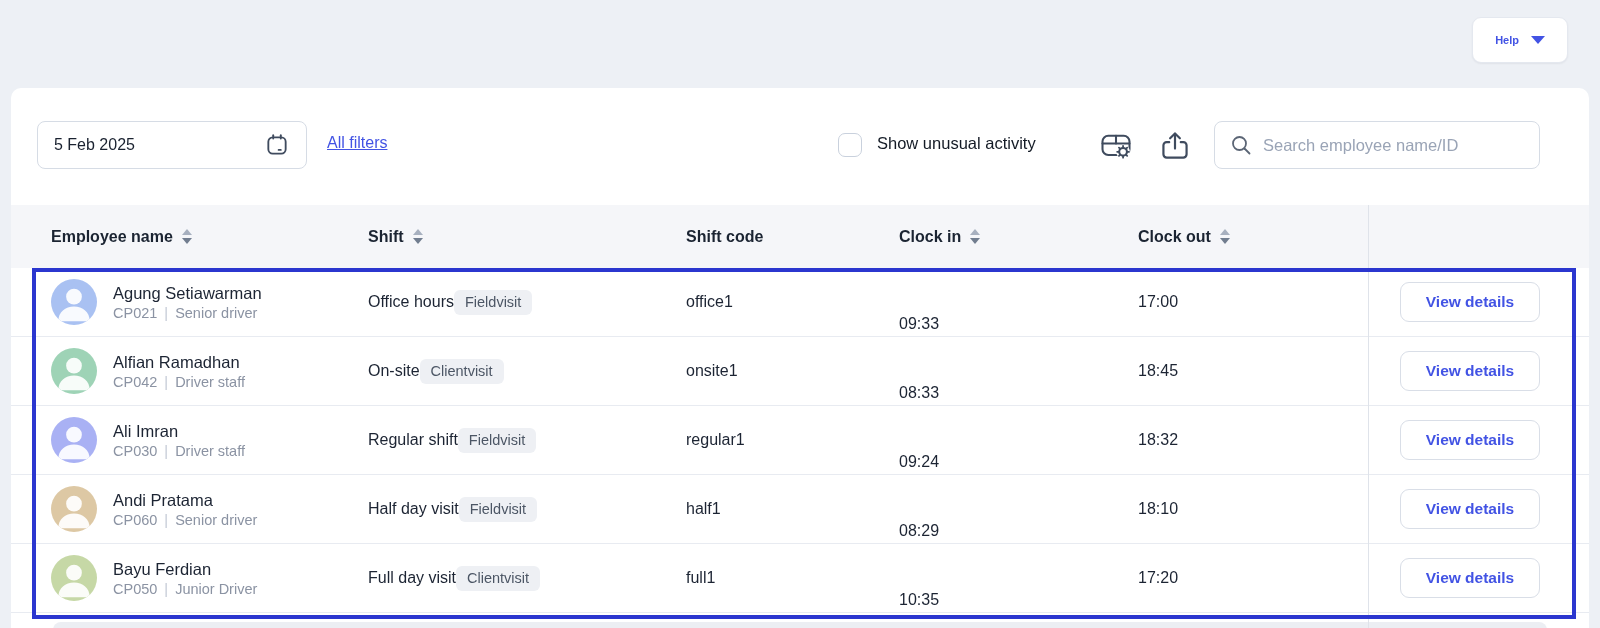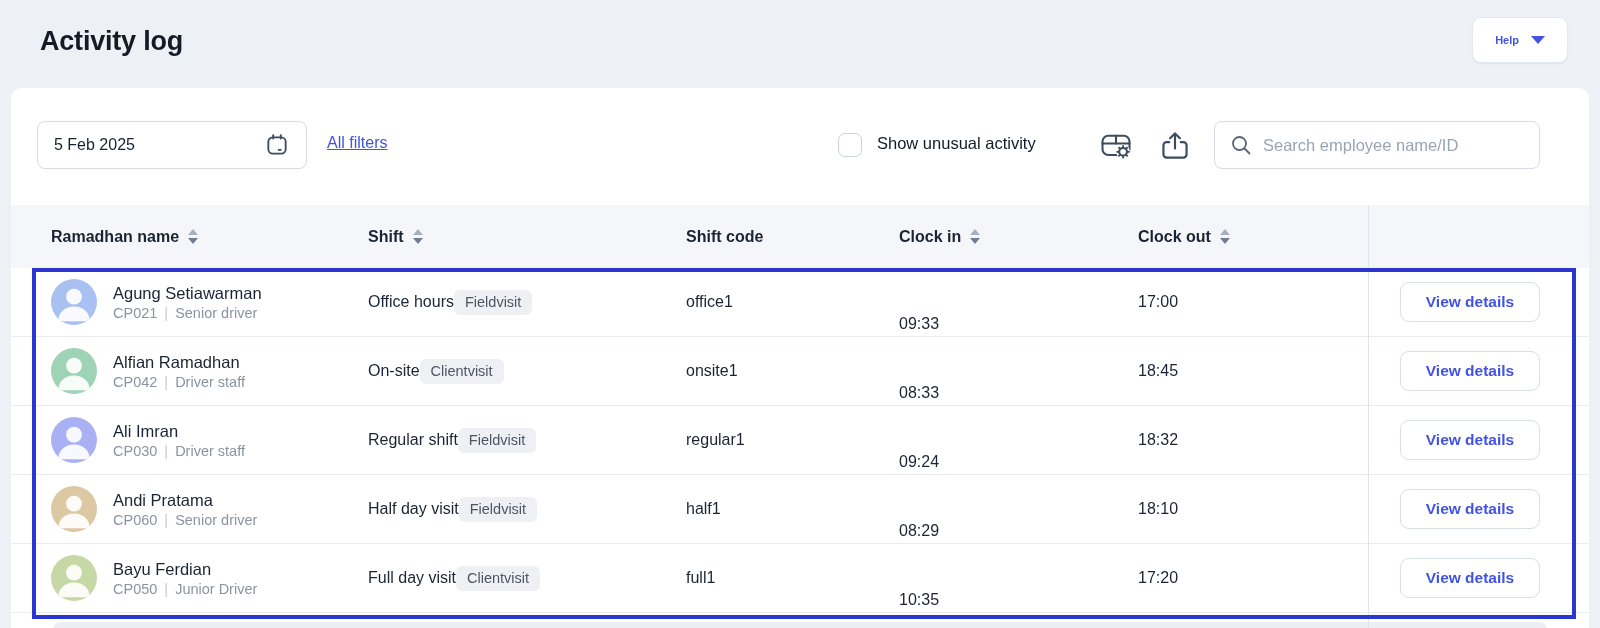--- a/index.html
+++ b/index.html
@@ -68,21 +68,20 @@
                    border:4px solid var(--selection); pointer-events:none; z-index:5; }
 
   svg { display:block; }
 </style>
 </head>
 <body>
 
 <div class="page">
 
   <div class="topbar">
-    <div class="page-title">Activity log</div>
     <button class="help-btn">
       <span>Help</span>
       <span class="caret-down"></span>
     </button>
   </div>
 
   <div class="card">
 
     <div class="toolbar">
       <div class="date-field">
@@ -140,21 +139,21 @@
             <circle cx="10.5" cy="10.5" r="6.5"></circle>
             <line x1="15.5" y1="15.5" x2="20.5" y2="20.5"></line>
           </svg>
         </span>
         <input placeholder="Search employee name/ID" style="">
       </div>
     </div>
 
     <div class="thead">
       <div class="th w-emp">
-        <span>Ramadhan name</span>
+        <span>Employee name</span>
         <span class="sort">
             <i class="up"></i>
             <i class="dn"></i>
           </span>
       </div>
       <div class="th w-shift">
         <span>Shift</span>
         <span class="sort">
             <i class="up"></i>
             <i class="dn"></i>

